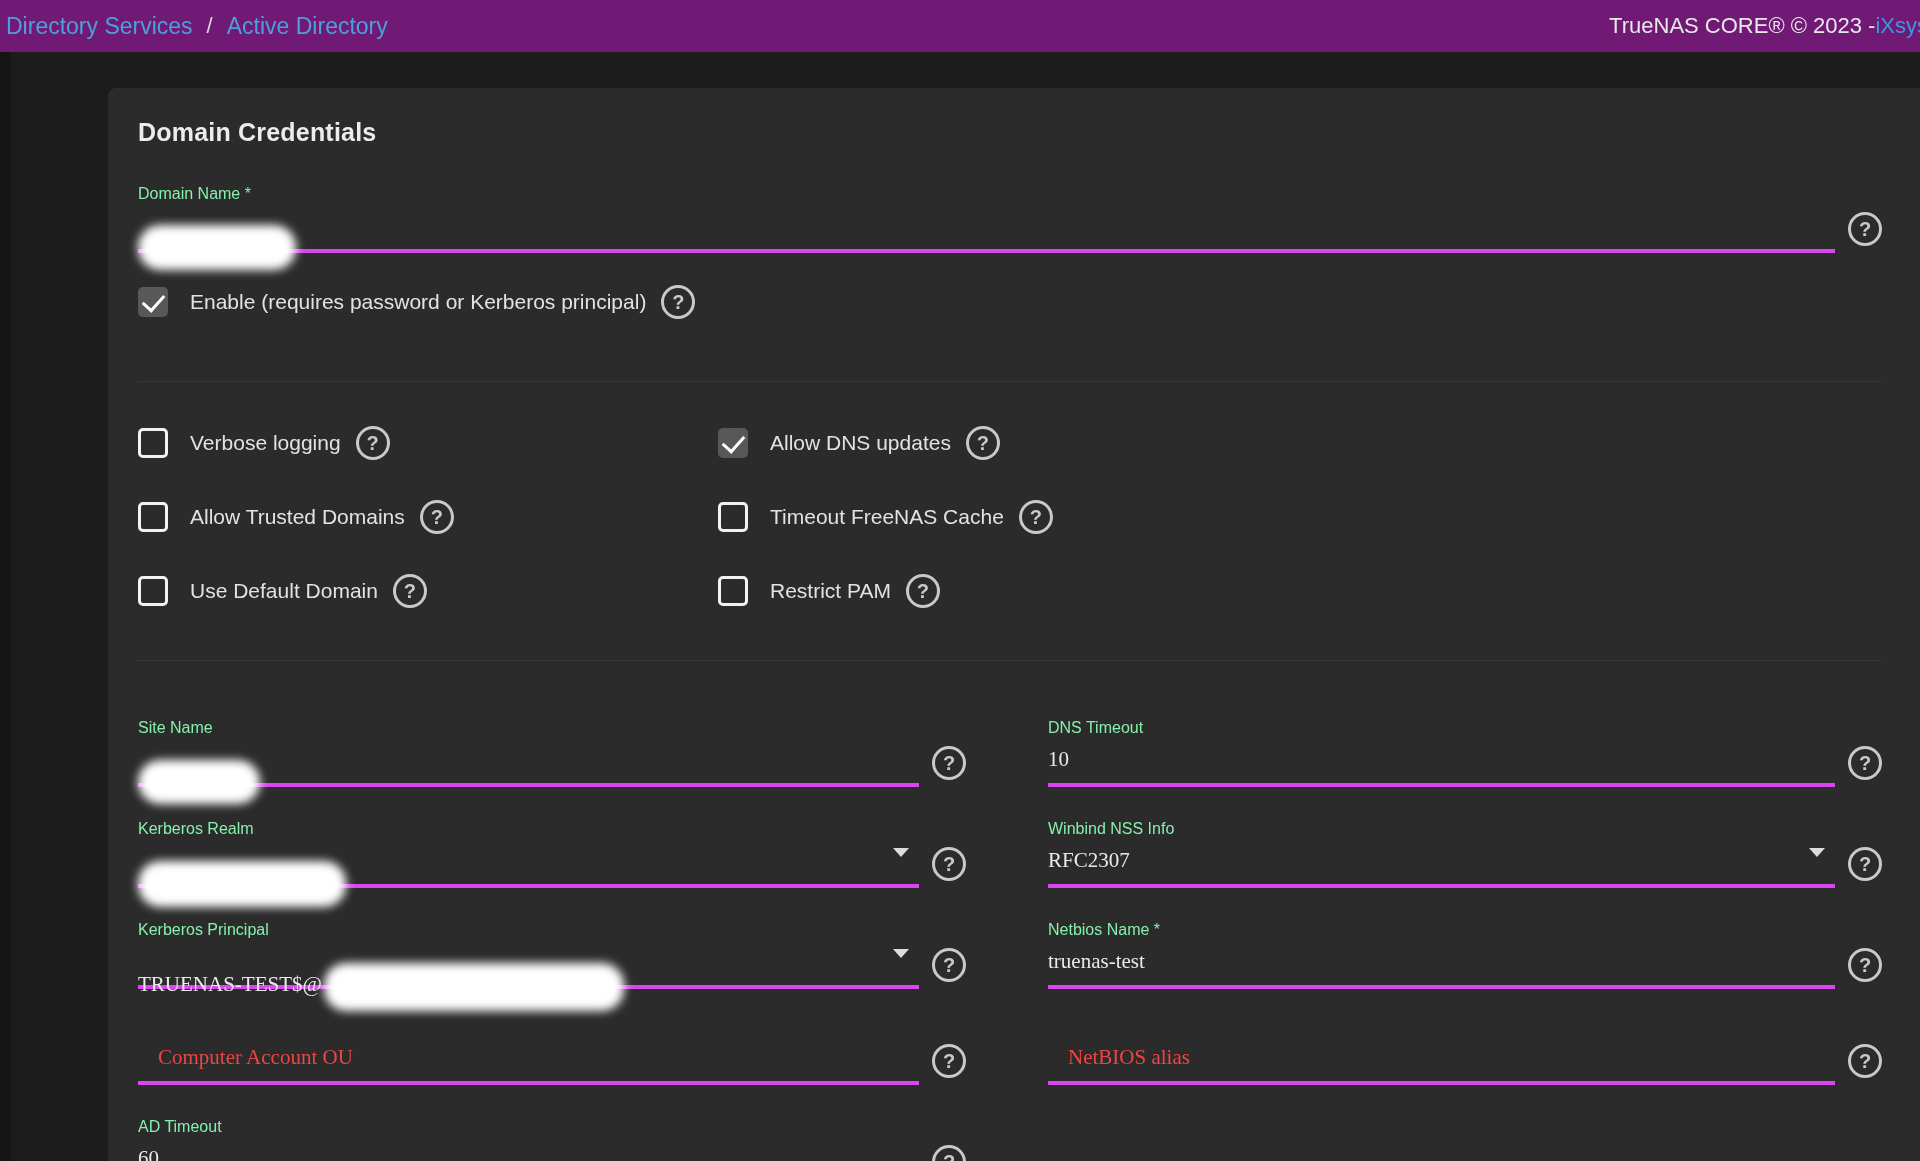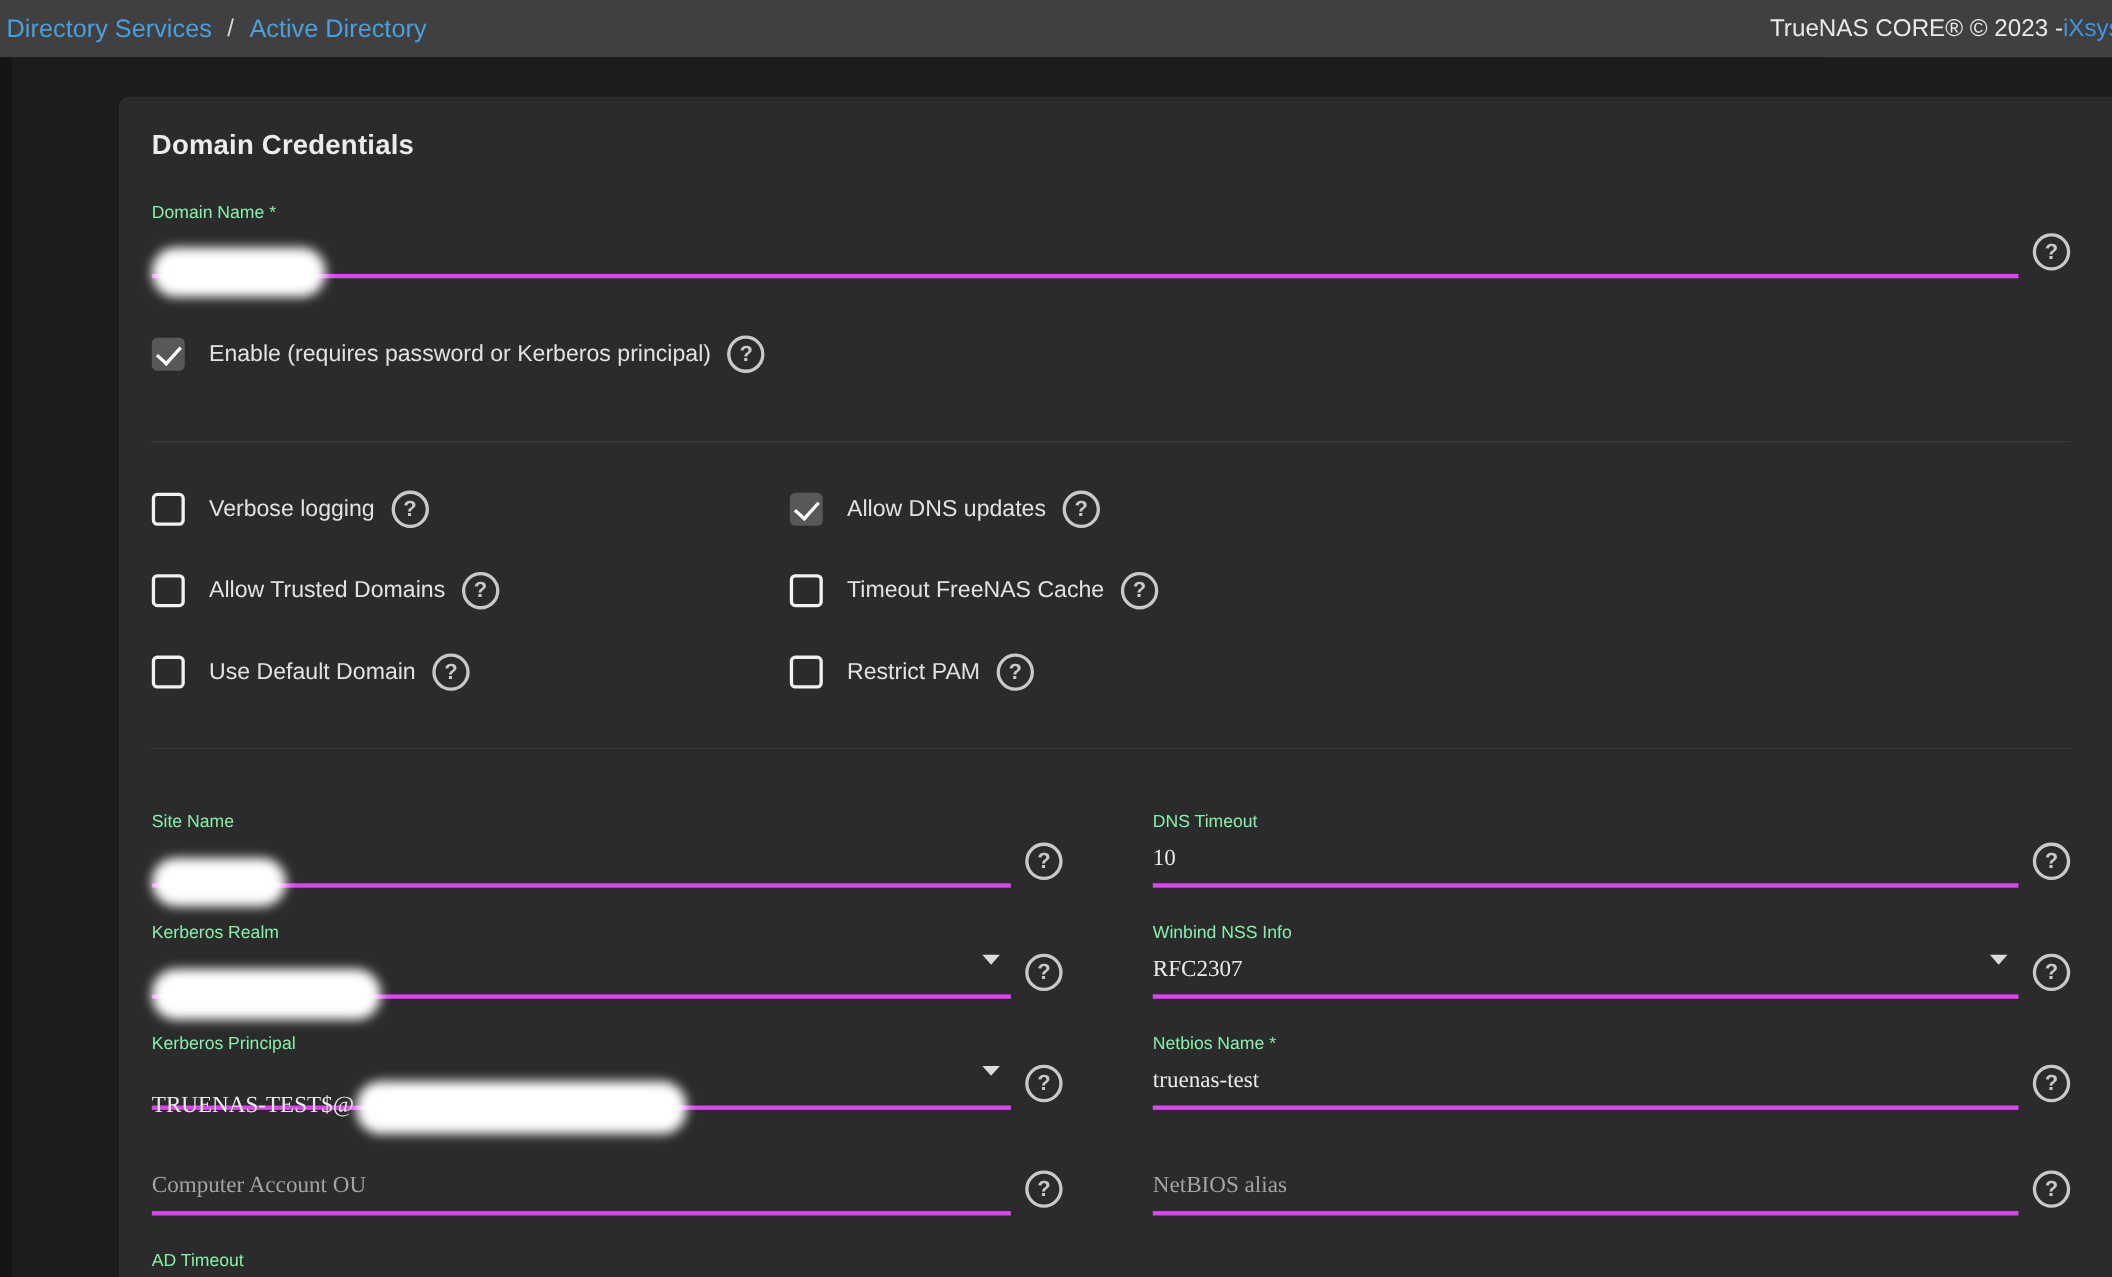--- a/index.html
+++ b/index.html
@@ -1,20 +1,20 @@
 <!DOCTYPE html>
 <html style="--accent: #4aa0dc; --link: #3e96e2;"><head>
 <meta charset="utf-8">
 <style>
   * { margin:0; padding:0; box-sizing:border-box; }
   html,body { width:1920px; height:1161px; overflow:hidden;
     background:#1c1c1c; font-family:"Liberation Sans", sans-serif; }
 
   
-  .topbar { position:relative; height:52px; background:#404040;
+  .topbar { position:relative; height:52px; background:#701a75;
     display:flex; align-items:center; overflow:hidden; }
   .breadcrumb { display:flex; align-items:center; padding-left:6px;
     font-size:23px; white-space:nowrap; }
   .breadcrumb a { color:var(--accent,#4aa0dc); text-decoration:none; cursor:pointer; }
   .breadcrumb .sep { color:#d8d8d8; margin:0 14px; font-size:22px; }
   .copyright { position:absolute; right:-8px; top:0; height:52px;
     display:flex; align-items:center; white-space:nowrap;
     font-size:22px; color:#e8e8e8; }
   .copyright a { color:var(--link,#3e96e2); text-decoration:none; cursor:pointer; }
 
@@ -35,21 +35,21 @@
     letter-spacing:.2px; margin-bottom:38px; }
 
   
   .frow { display:flex; align-items:flex-end; }
   .fmain { flex:1; min-width:0; }
   .flabel { font-size:16px; color:#86efac; margin-bottom:6px; height:22px; }
   .fline { display:flex; align-items:flex-start; height:40px;
     border-bottom:4px solid #d946ef; cursor:text;font-family:Liberation Serif, serif; }
   .fvalue { flex:1; font-size:21px; color:#eaeaea; padding-bottom:9px;
     white-space:nowrap; display:flex; align-items:flex-end; }
-  .ph .fvalue { color:#a3a3a3; }
+  .ph .fvalue { color:#ef4444;margin-left:20px; }
   .help { flex:0 0 auto; width:34px; height:34px; border:3px solid #c9c9c9;
     border-radius:50%; display:flex; align-items:center; justify-content:center;
     margin-left:13px; margin-bottom:7px; cursor:pointer; }
   .help .q { font-size:20px; font-weight:700; color:#c9c9c9; line-height:1; }
   .arrow { width:0; height:0; border-left:8px solid transparent;
     border-right:8px solid transparent; border-top:9px solid #dcdcdc;
     margin:0 10px 16px 0; cursor:pointer; }
 
   
   .redact { display:inline-block; background:#ffffff; border-radius:22px;
@@ -63,21 +63,21 @@
   .cbrow { display:flex; align-items:center; cursor:pointer; }
   .cb { position:relative; width:30px; height:30px; border-radius:5px;
     border:3px solid #f2f2f2; flex:0 0 auto; }
   .cb.checked { border:none; background:#585858; }
   .cb.checked::after { content:""; position:absolute; left:9px; top:3px;
     width:10px; height:18px; border-right:3.5px solid #ffffff;
     border-bottom:3.5px solid #ffffff; transform:rotate(42deg); }
   .cbrow .cblabel { font-size:21px; color:#e2e2e2; margin-left:22px; }
   .cbrow .help { margin-left:15px; margin-bottom:0; }
 
-  .enable-row { margin-top:52px; }
+  .enable-row { margin-top:32px; }
 
   .optgrid { display:grid; grid-template-columns:580px auto;
     justify-content:start; row-gap:40px; }
 
   
   .fieldgrid { display:grid; grid-template-columns:828px 1fr; column-gap:82px; }
   .fieldgrid .cell { margin-bottom:33px; }
   .fieldgrid .cell.ph { padding-top:22px; }
 </style>
 </head>

